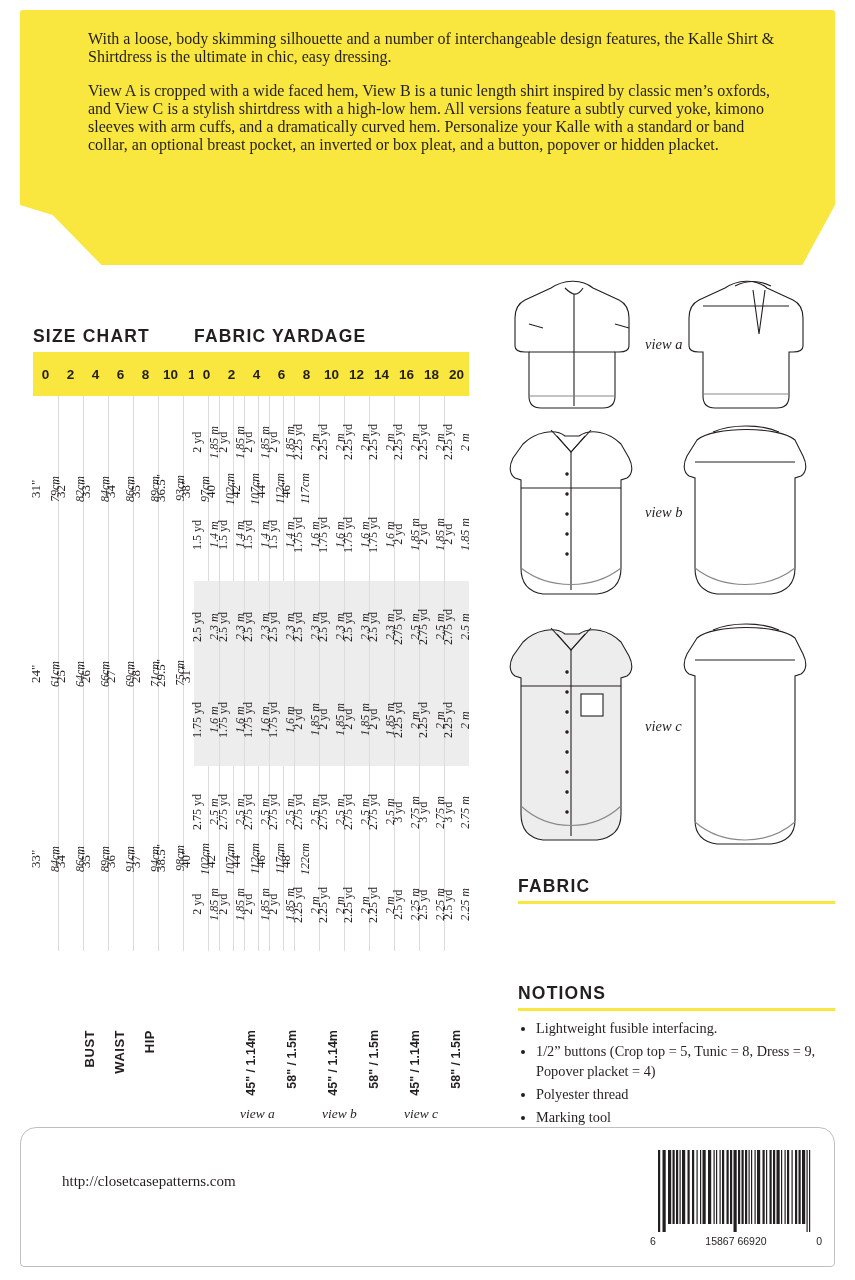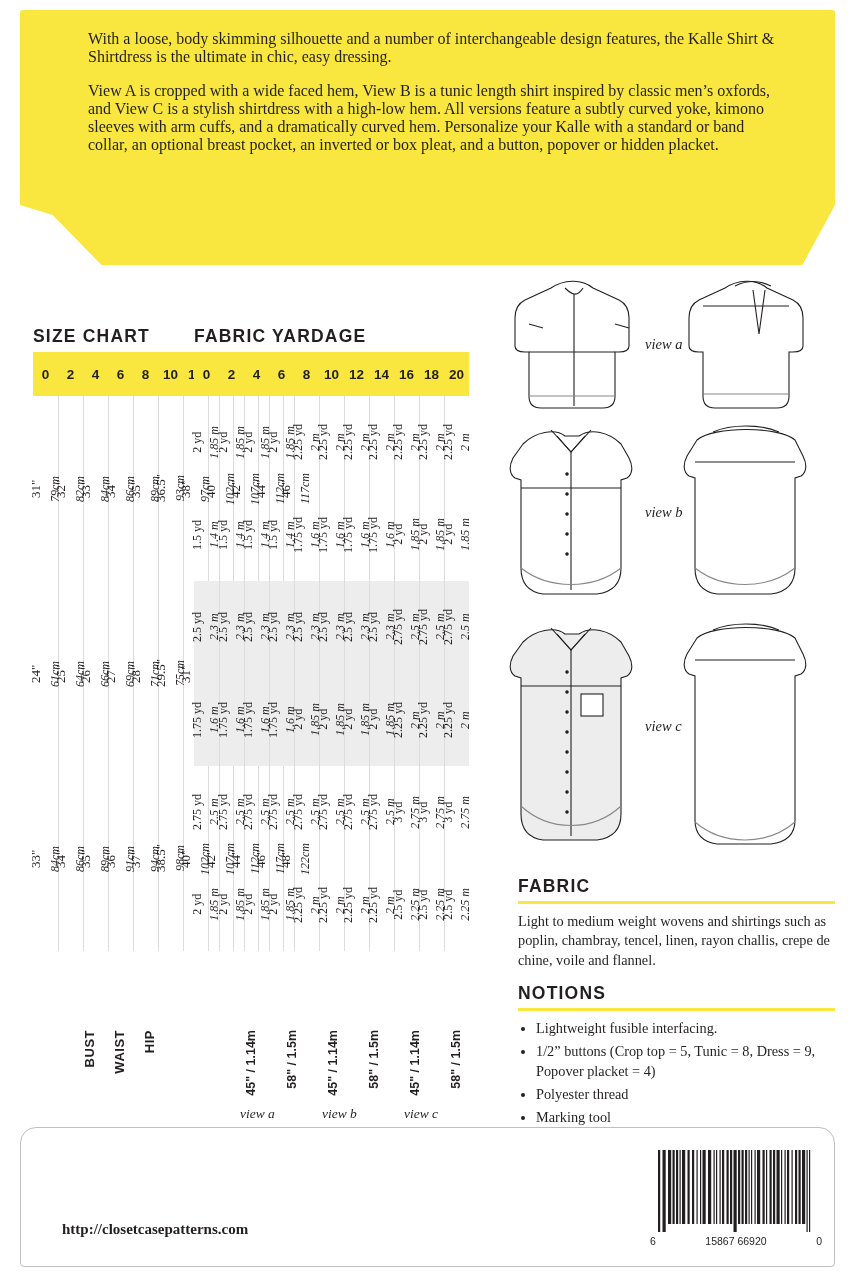--- a/index.html
+++ b/index.html
@@ -94,21 +94,21 @@
   .footer-box {
     position:absolute; left:20px; top:1127px; width:815px; height:140px;
     border:1px solid #bfbfbf; border-radius:16px 16px 4px 4px; background:#fff;
   }
   #footer-tag {
     position:absolute; left:62px; top:1155px;
     font-family:"Liberation Sans", sans-serif; font-weight:bold; font-size:17px;
     letter-spacing:.6px; color:#f0de2e;
   }
   #footer-visit { position:absolute; left:62px; top:1190px; font-size:14.5px; }
-  #footer-url { position:absolute; left:62px; top:1221px; font-size:15px; font-weight:bold; }
+  #footer-url { position:absolute; left:62px; top:1173px; font-size:15px; font-weight:normal; }
   #footer-copy {
     position:absolute; left:62px; top:1240px; font-size:13px;
   }
   .barcode { position:absolute; left:654px; top:1150px; width:162px; height:82px; }
   #barcode-digits {
     position:absolute; left:650px; top:1235px; width:172px;
     font-family:"Liberation Sans", sans-serif; font-size:10.5px;
     display:flex; justify-content:space-between;
   }
 </style>
@@ -578,21 +578,20 @@
         </g>
       </g>
     </svg>
     <span class="view-label" style="left:140px; top:66px;">view a</span>
     <span class="view-label" style="left:140px; top:234px;">view b</span>
     <span class="view-label" style="left:140px; top:448px;">view c</span>
   </div>
 
   <div class="sec-head" id="fabric-head">FABRIC</div>
   <div class="rule" id="fabric-rule"></div>
-  <div id="fabric-text">Light to medium weight wovens and shirtings such as poplin, chambray, tencel, linen, rayon challis, crepe de chine, voile and flannel.</div>
 
   <div class="sec-head" id="notions-head">NOTIONS</div>
   <div class="rule" id="notions-rule"></div>
   <ul id="notions-list">
       <li>Lightweight fusible interfacing.</li>
       <li>1/2” buttons (Crop top = 5, Tunic = 8, Dress = 9, Popover placket = 4)</li>
       <li>Polyester thread</li>
       <li>Marking tool</li>
     </ul>
 

